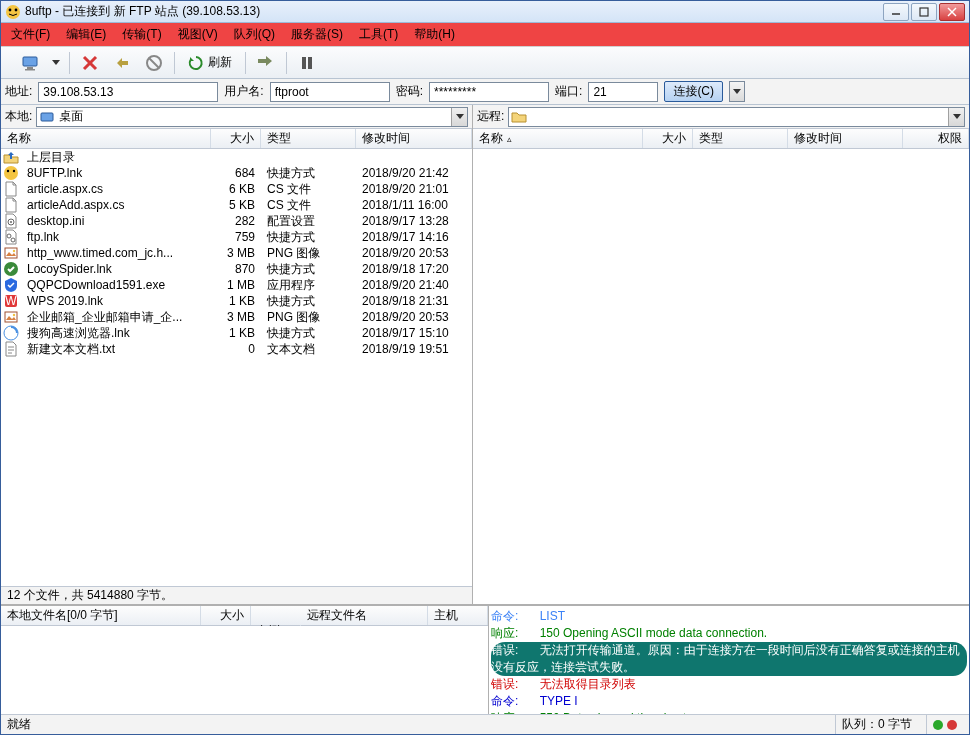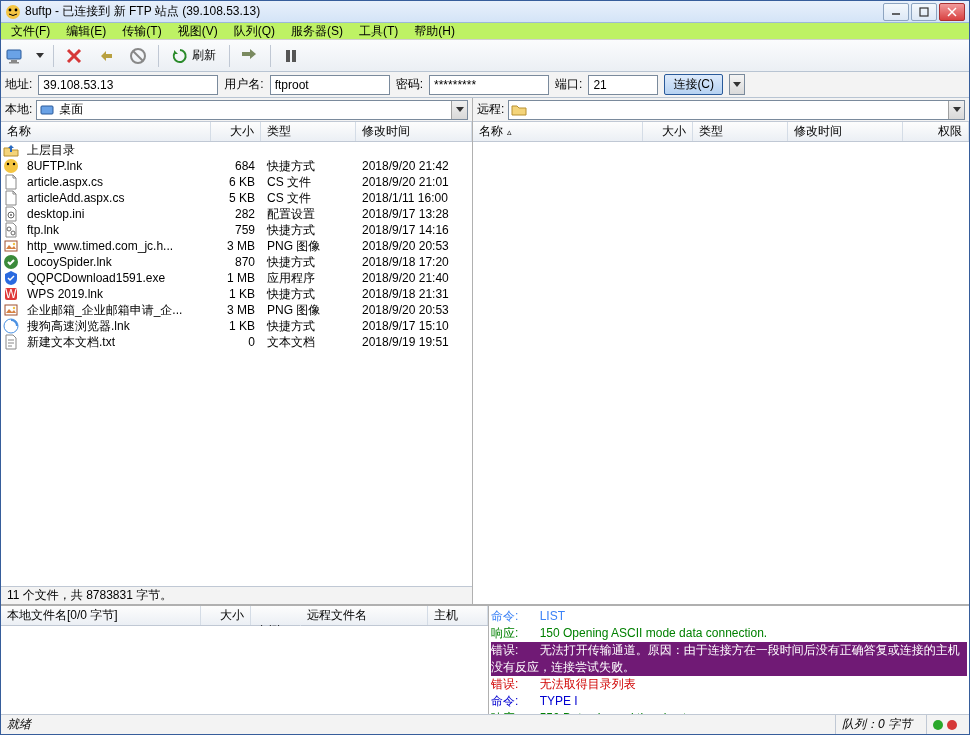--- a/index.html
+++ b/index.html
@@ -5,24 +5,24 @@
 * { margin: 0; padding: 0; box-sizing: border-box; font-family: "SimSun", Tahoma, Arial, sans-serif; font-size: 12px; }
 body { background: #f0f0f0; width: 970px; height: 735px; overflow: hidden; display: flex; flex-direction: column; border: 1px solid #365d9b; }
 
 .titlebar { height: 22px; background: linear-gradient(#e8f0fb, #d4e4f7); display: flex; align-items: center; padding: 0 4px; border-bottom: 1px solid #9db9d8; }
 .titlebar .app-icon { width: 16px; height: 16px; margin-right: 4px; }
 .titlebar .title-text { flex: 1; color: #000; }
 .titlebar .win-btns { display: flex; gap: 2px; }
 .titlebar .win-btn { width: 26px; height: 18px; border: 1px solid #8da4c0; background: linear-gradient(#f4f8fc,#dce8f6); display: flex; align-items: center; justify-content: center; border-radius: 2px; cursor: default; }
 .titlebar .win-btn.close { background: linear-gradient(#f29b9b,#d84141); border-color: #a83030; color: #fff; }
 
-.menubar { height: 17px; background: #bef264; display: flex; align-items: center; padding: 0 2px; border-bottom: 1px solid #d0d0d0; }
+.menubar { height: 24px; background: #ef4444; display: flex; align-items: center; padding: 0 2px; border-bottom: 1px solid #d0d0d0; }
 .menubar .menu-item { padding: 2px 8px; cursor: default; }
 
-.toolbar { height: 32px; background: linear-gradient(#fbfcfd,#ebeff4); border-bottom: 1px solid #b8c4d2; display: flex; align-items: center; padding: 0 0; gap: 4px; }
+.toolbar { height: 32px; background: linear-gradient(#fbfcfd,#ebeff4); border-bottom: 1px solid #b8c4d2; display: flex; align-items: center; padding: 0 16px; gap: 4px; }
 .toolbar .tool-btn { width: 28px; height: 26px; display: flex; align-items: center; justify-content: center; border: 1px solid transparent; border-radius: 3px; }
 .toolbar .sep { width: 1px; height: 22px; background: #c0c8d4; margin: 0 2px; }
 .toolbar .refresh-btn { width: auto; padding: 0 6px; gap: 4px; }
 
 .connectbar { height: 26px; background: #f3f3f3; border-bottom: 1px solid #b8c4d2; display: flex; align-items: center; padding: 0 4px; gap: 6px; }
 .connectbar label { white-space: nowrap; }
 .connectbar input { height: 20px; border: 1px solid #7a8a9c; padding: 0 4px; background: #fff; }
 .conn-btn { height: 21px; border: 1px solid #2a5a9a; background: linear-gradient(#ddeafb,#b6d2f2); padding: 0 8px; display: flex; align-items: center; border-radius: 2px; }
 .conn-drop { width: 16px; height: 21px; border: 1px solid #7a8a9c; background: linear-gradient(#f4f4f4,#dadada); display: flex; align-items: center; justify-content: center; }
 
@@ -59,21 +59,21 @@
 .queue-pane { width: 488px; border-right: 1px solid #b0b0b0; display: flex; flex-direction: column; background: #fff; }
 .log-pane { flex: 1; background: #fff; overflow: auto; font-family: "SimSun", monospace; padding: 2px; }
 .log-line { white-space: nowrap; }
 .log-line .lbl { display: inline-block; width: 42px; }
 .q-name { width: 200px; }
 .q-size { width: 50px; text-align: right; justify-content: flex-end; }
 .q-dir { width: 50px; margin-top: 19px; }
 .q-remote { flex: 1; }
 .q-host { width: 60px; }
 
-.statusbar { height: 20px; background: #f3f3f3; border-top: 1px solid #c0c8d4; display: flex; align-items: center; padding: 0 6px; gap: 8px; font-style: italic; }
+.statusbar { height: 20px; background: #f3f3f3; border-top: 1px solid #c0c8d4; display: flex; align-items: center; padding: 0 6px; gap: 8px; }
 .statusbar .spacer { flex: 1; }
 .statusbar .cell-sb { border-left: 1px solid #c0c8d4; padding: 0 6px; height: 100%; display: flex; align-items: center; gap: 4px; }
 .led { width: 10px; height: 10px; border-radius: 50%; }
 
 svg { display: block; }
 </style>
 </head>
 <body>
 
 <div class="titlebar">
@@ -367,21 +367,21 @@
               <line x1="5" y1="9" x2="11" y2="9" stroke="#888"></line>
               <line x1="5" y1="12" x2="9" y2="12" stroke="#888"></line>
             </svg>
           </span>
           <span class="cell" style="width:190px">新建文本文档.txt</span>
           <span class="cell c-size" style="width:50px;text-align:right">0</span>
           <span class="cell" style="width:95px">文本文档</span>
           <span class="cell" style="flex:1">2018/9/19 19:51</span>
         </div>
       </div>
-    <div class="status-local">11 个文件，共 8783831 字节。</div>
+    <div class="status-local">12 个文件，共 5414880 字节。</div>
   </div>
 
   <div class="pane right-pane">
     <div class="location-row">
       <span>远程:</span>
       <div class="combo">
         <svg width="16" height="16">
             <path d="M1 4 L6 4 L8 6 L15 6 L15 13 L1 13 Z" fill="#f4d47a" stroke="#b89030"></path>
           </svg>
         <div class="drop-arrow">
@@ -412,21 +412,21 @@
       <div class="col q-size">大小</div>
       <div class="col q-dir">方向</div>
       <div class="col q-remote">远程文件名</div>
       <div class="col q-host">主机</div>
     </div>
     <div class="list-body"></div>
   </div>
   <div class="log-pane" id="log">
       <div class="log-line" style="color: #3b82f6;"><span class="lbl">命令:</span>&nbsp;&nbsp;LIST</div>
       <div class="log-line" style="color: rgb(0, 128, 0);"><span class="lbl">响应:</span>&nbsp;&nbsp;150 Opening ASCII mode data connection.</div>
-      <div class="log-line" style="background: #701a75; color: rgb(255, 255, 255); white-space: normal;"><span class="lbl">错误:</span>&nbsp;&nbsp;无法打开传输通道。原因：由于连接方在一段时间后没有正确答复或连接的主机没有反应，连接尝试失败。</div>
+      <div class="log-line" style="background: #0f766e; color: rgb(255, 255, 255); white-space: normal; border-radius: 14px;"><span class="lbl">错误:</span>&nbsp;&nbsp;无法打开传输通道。原因：由于连接方在一段时间后没有正确答复或连接的主机没有反应，连接尝试失败。</div>
       <div class="log-line" style="color: rgb(208, 0, 0);"><span class="lbl">错误:</span>&nbsp;&nbsp;无法取得目录列表</div>
       <div class="log-line" style="color: rgb(0, 0, 208);"><span class="lbl">命令:</span>&nbsp;&nbsp;TYPE I</div>
       <div class="log-line" style="color: rgb(0, 128, 0);"><span class="lbl">响应:</span>&nbsp;&nbsp;550 Data channel timed out.</div>
     </div>
 </div>
 
 <div class="statusbar">
   <span>就绪</span>
   <span class="spacer"></span>
   <span class="cell-sb">队列：0 字节</span>

